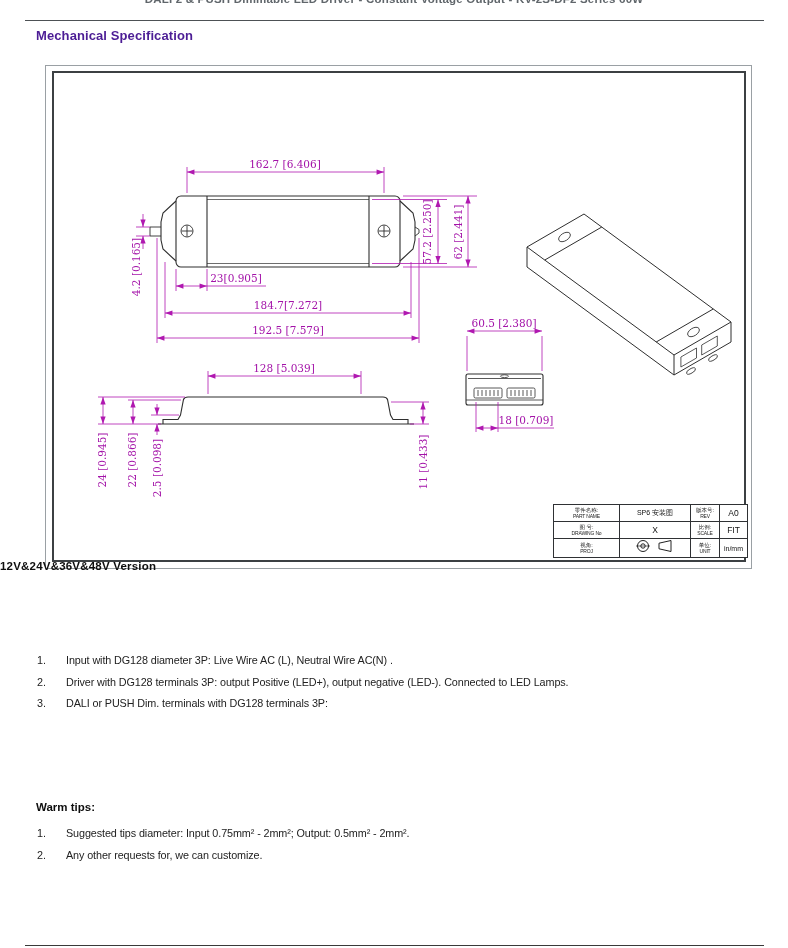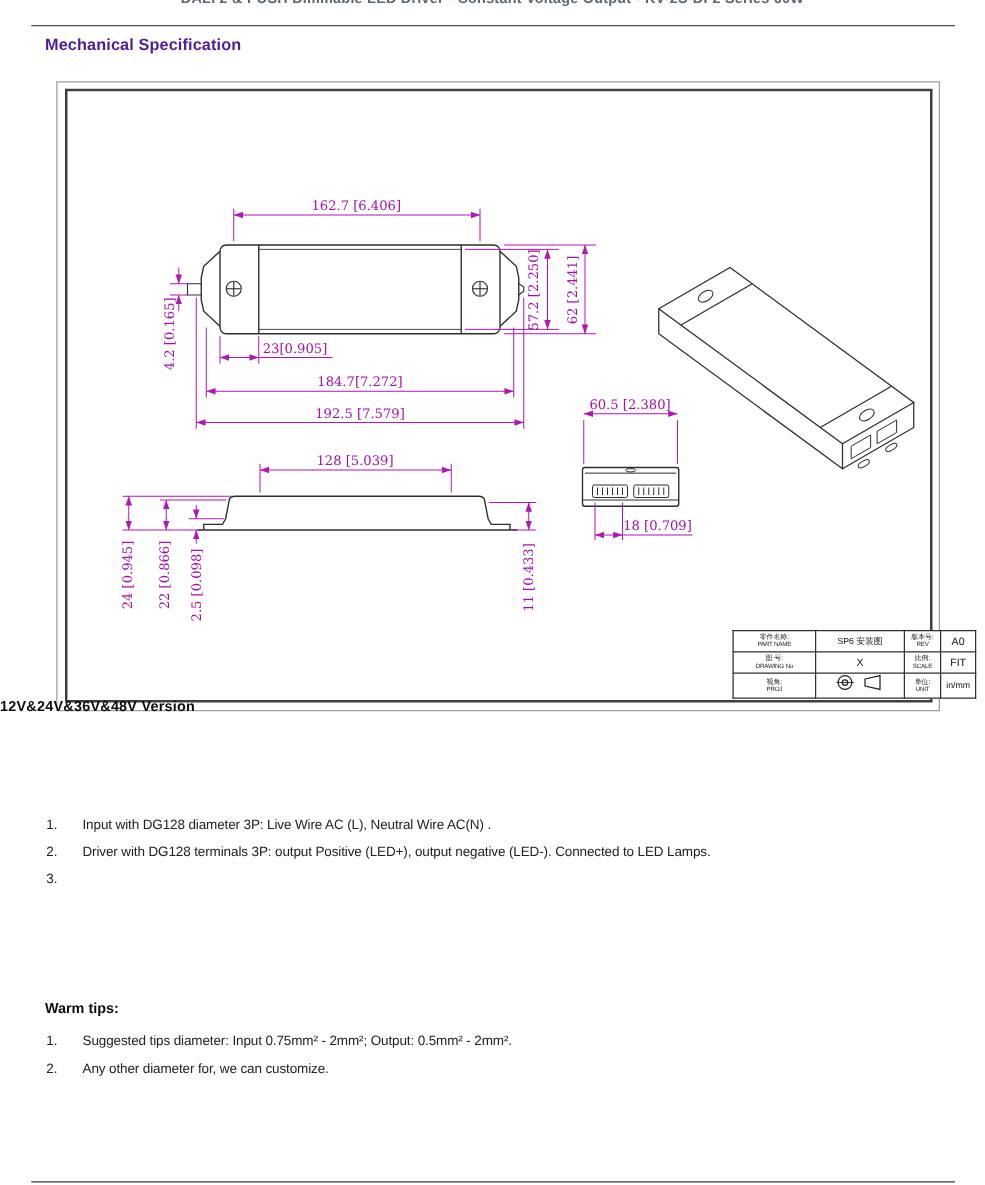--- a/index.html
+++ b/index.html
@@ -13,21 +13,21 @@
     font-size:11.5px;font-weight:bold;color:#60666b;letter-spacing:.2px;white-space:nowrap;
   }
   .top-rule{position:absolute;top:20px;left:25px;right:24px;border-top:1.4px solid #4d5155;}
   .section-title{position:absolute;top:28px;left:36px;font-size:13px;font-weight:bold;color:#4c1d95;letter-spacing:.1px;}
   .frame-outer{position:absolute;left:45px;top:65px;width:707px;height:504px;border:1px solid #9aa0a4;box-sizing:border-box;}
   .frame-inner{position:absolute;left:52px;top:71px;width:694px;height:491px;border:2px solid #3c4043;box-sizing:border-box;}
   svg.drawing{position:absolute;left:0;top:0;}
   .dim-text{font-family:"DejaVu Serif",serif;font-size:10.5px;fill:#a312a8;}
 
   table.title-block{
-    position:absolute;left:586px;top:504px;border-collapse:collapse;table-layout:fixed;
+    position:absolute;left:553px;top:504px;border-collapse:collapse;table-layout:fixed;
     background:#fff;
   }
   table.title-block td{border:1px solid #2f3134;text-align:center;vertical-align:middle;padding:0;height:16px;overflow:hidden;}
   td.c1{width:65px;} td.c2{width:70px;} td.c3{width:28px;} td.c4{width:27px;}
   .tb-cn{font-size:5.5px;line-height:6px;color:#222;}
   .tb-en{font-size:5px;line-height:6px;color:#222;letter-spacing:-.2px;}
   .tb-val{font-size:7px;color:#111;}
   .tb-val-big{font-size:8.5px;color:#111;}
   .caption{position:absolute;top:560px;left:0;width:100%;text-align:left;font-size:11.5px;font-weight:bold;color:#0e0e0e;letter-spacing:.2px;}
 
@@ -247,29 +247,30 @@
   </div>
   <div class="note-item">
     <span class="note-num">2.</span>
     <div class="note-text">
       <div>Driver with DG128 terminals 3P: output Positive (LED+), output negative (LED-). Connected to LED Lamps.</div>
     </div>
   </div>
   <div class="note-item">
     <span class="note-num">3.</span>
     <div class="note-text">
+      <div>DALI or PUSH Dim. terminals with DG128 terminals 3P:</div>
     </div>
   </div>
 </div>
 
 <div class="tips-title">Warm tips:</div>
 <div class="tips">
   <div class="note-item">
     <span class="note-num">1.</span>
     <div class="note-text">Suggested tips diameter: Input 0.75mm² - 2mm²; Output: 0.5mm² - 2mm².</div>
   </div>
   <div class="note-item">
     <span class="note-num">2.</span>
-    <div class="note-text">Any other diameter for, we can customize.</div>
+    <div class="note-text">Any other requests for, we can customize.</div>
   </div>
 </div>
 
 <div class="bottom-rule"></div>
 
 </body></html>

